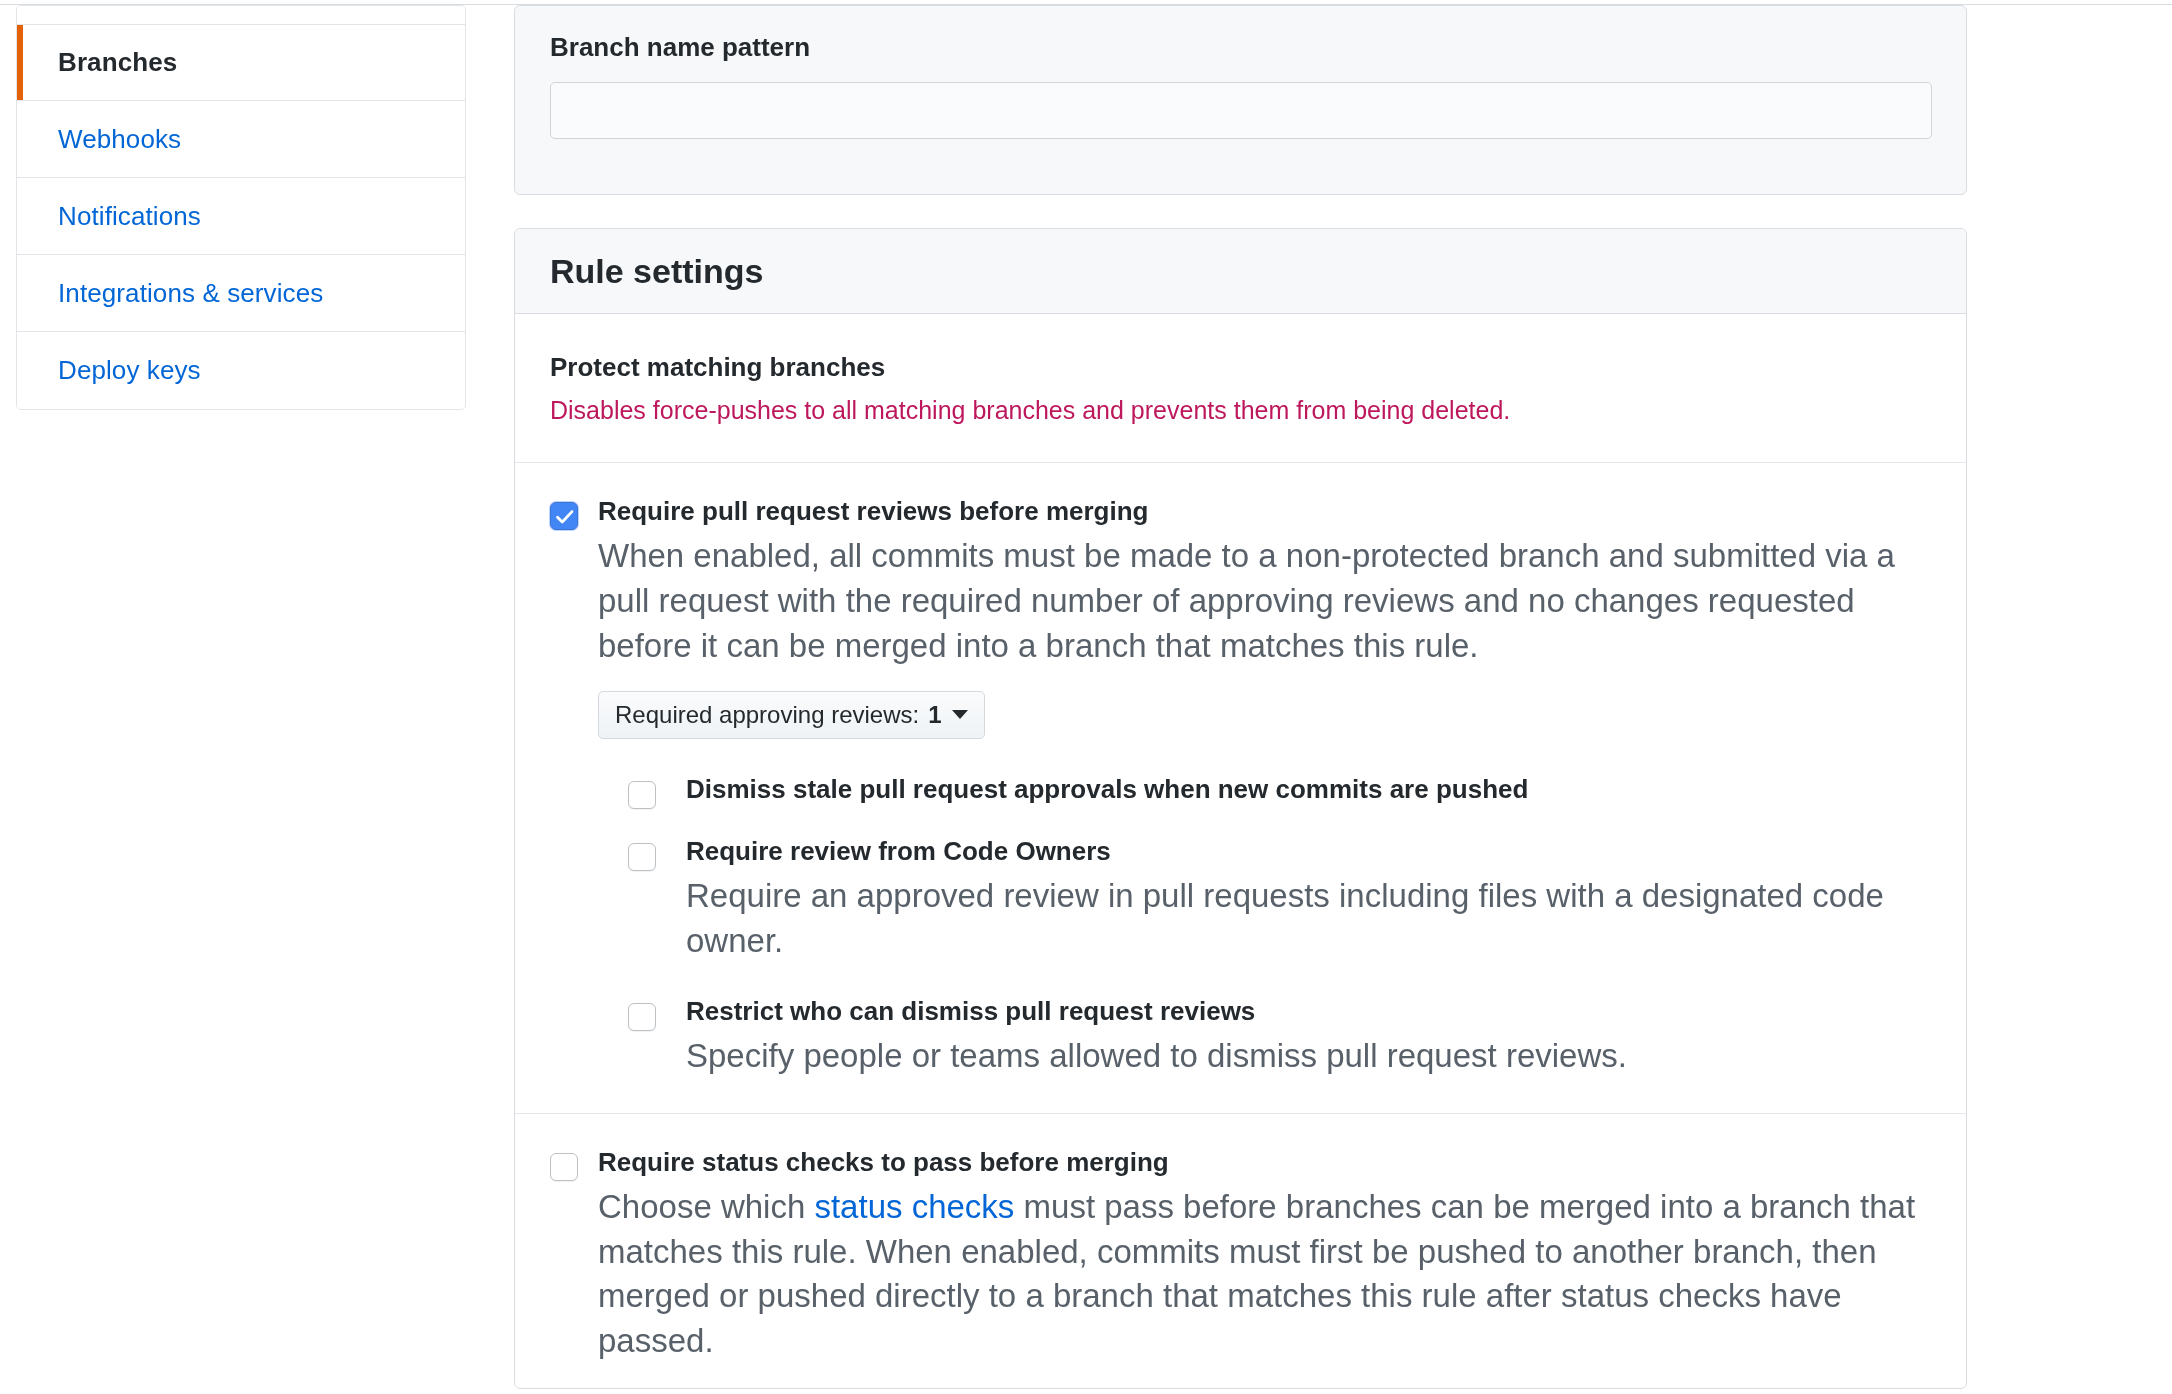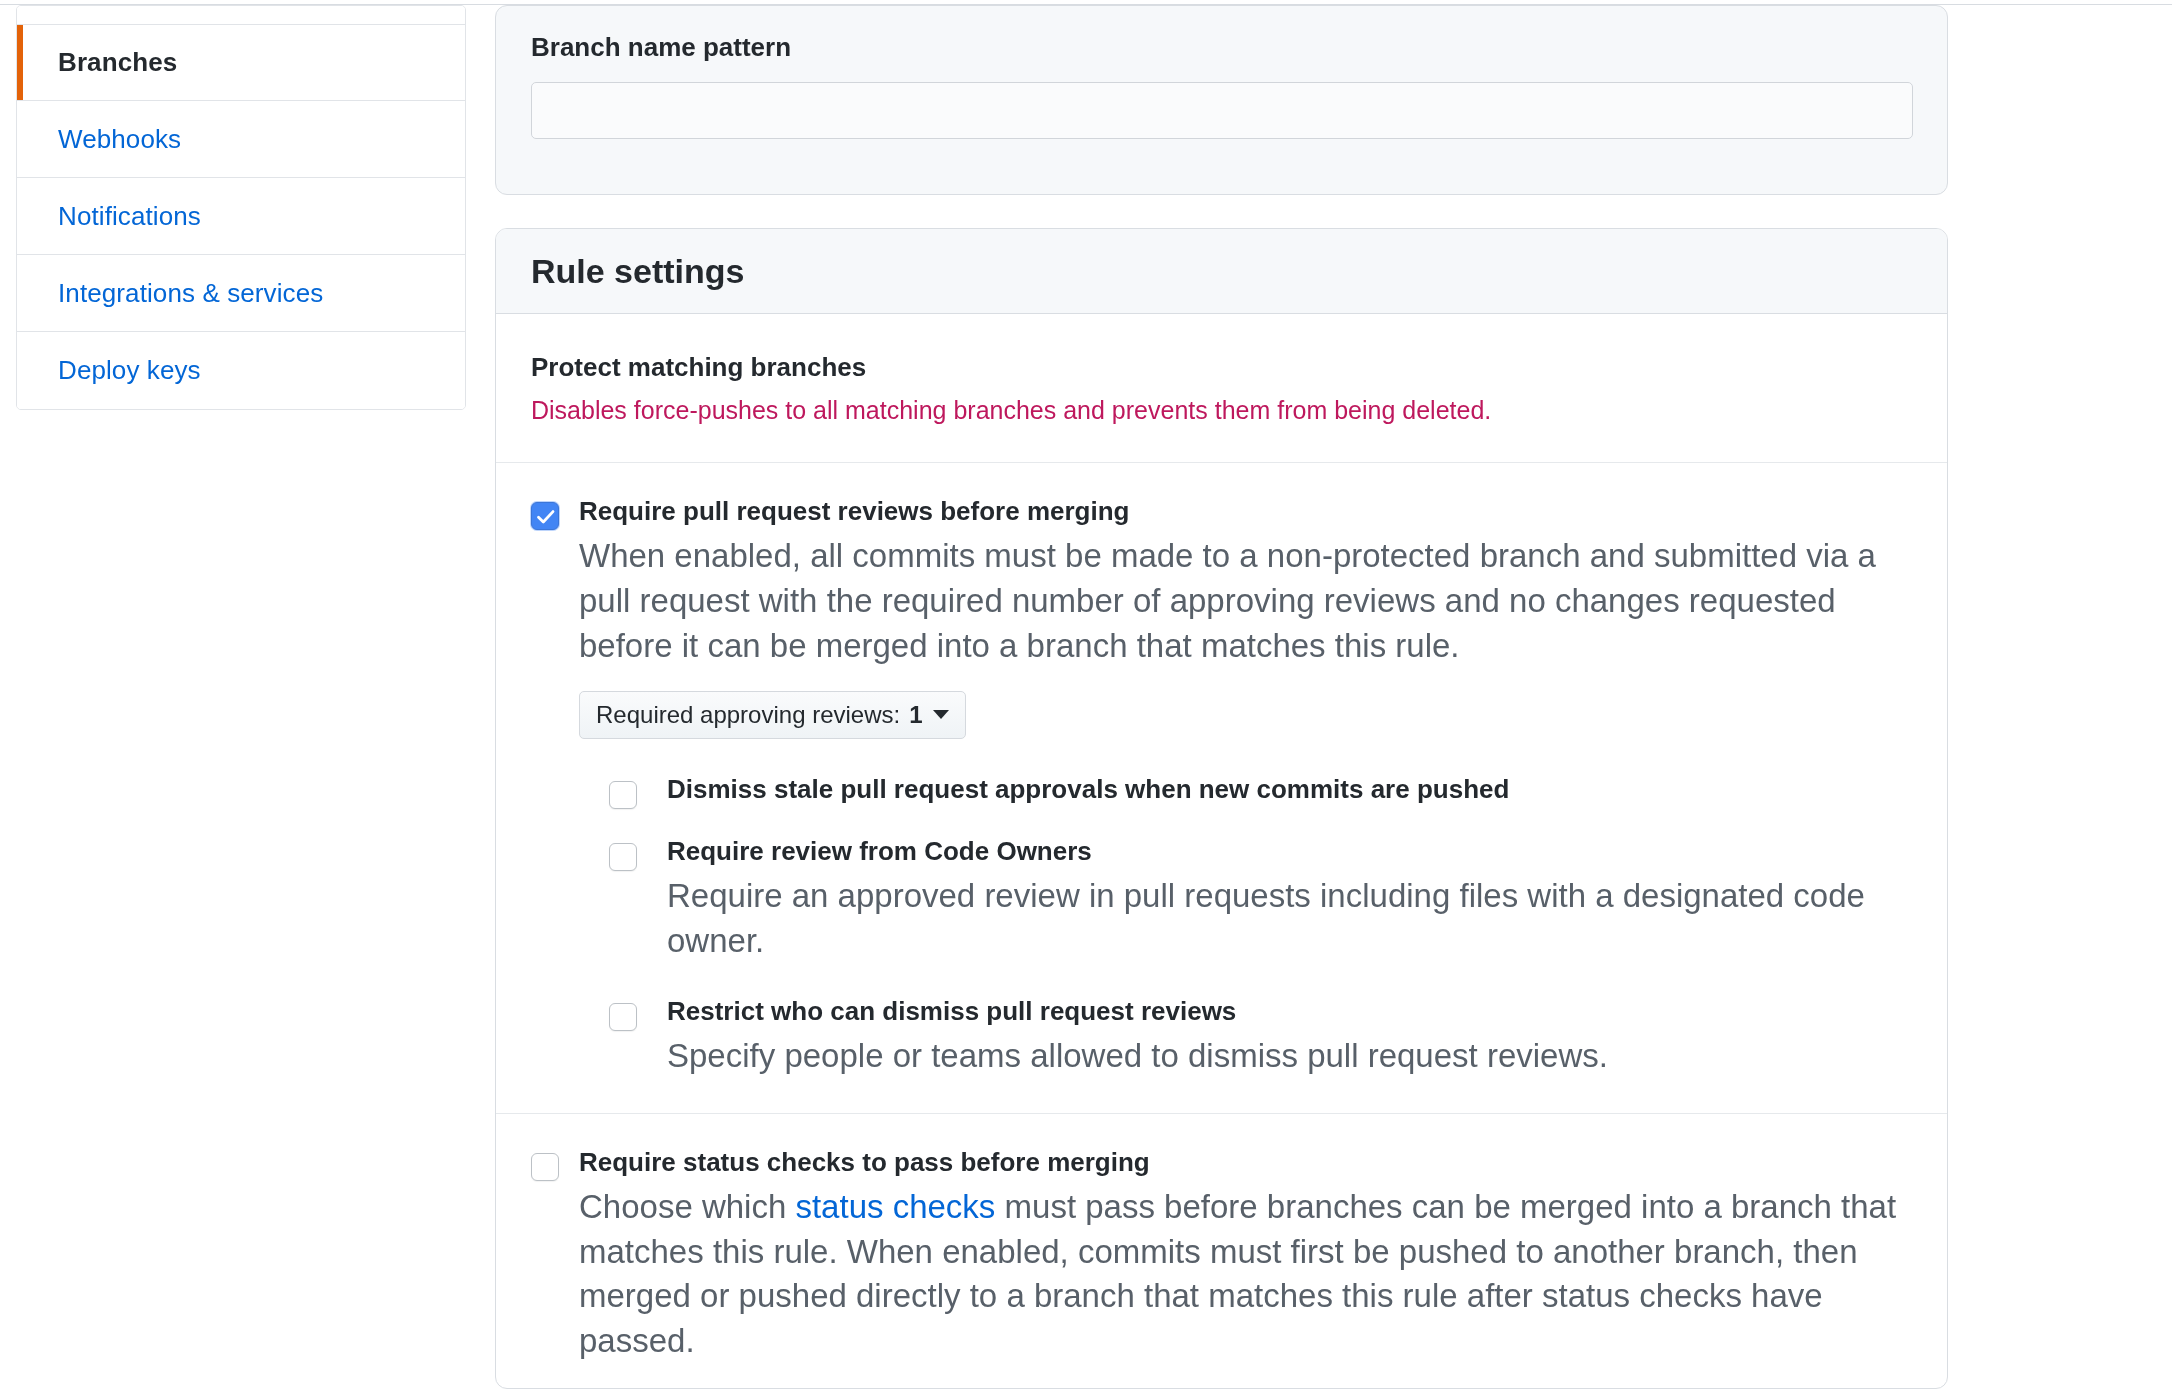--- a/index.html
+++ b/index.html
@@ -63,24 +63,24 @@
   .sel-bar {
     position: absolute;
     left: 0; top: 0;
     width: 6px; height: 100%;
     background: #e36209;
   }
 
   
   .panel {
     position: absolute;
-    left: 495px;
+    left: 514px;
     width: 1453px;
     border: 1px solid #d9dde2;
-    border-radius: 12px;
+    border-radius: 6px;
     background: #ffffff;
     overflow: hidden;
   }
 
   .panel-pattern {
     top: 5px;
     height: 190px;
     background: #f6f8fa;
   }
   .pattern-label {

